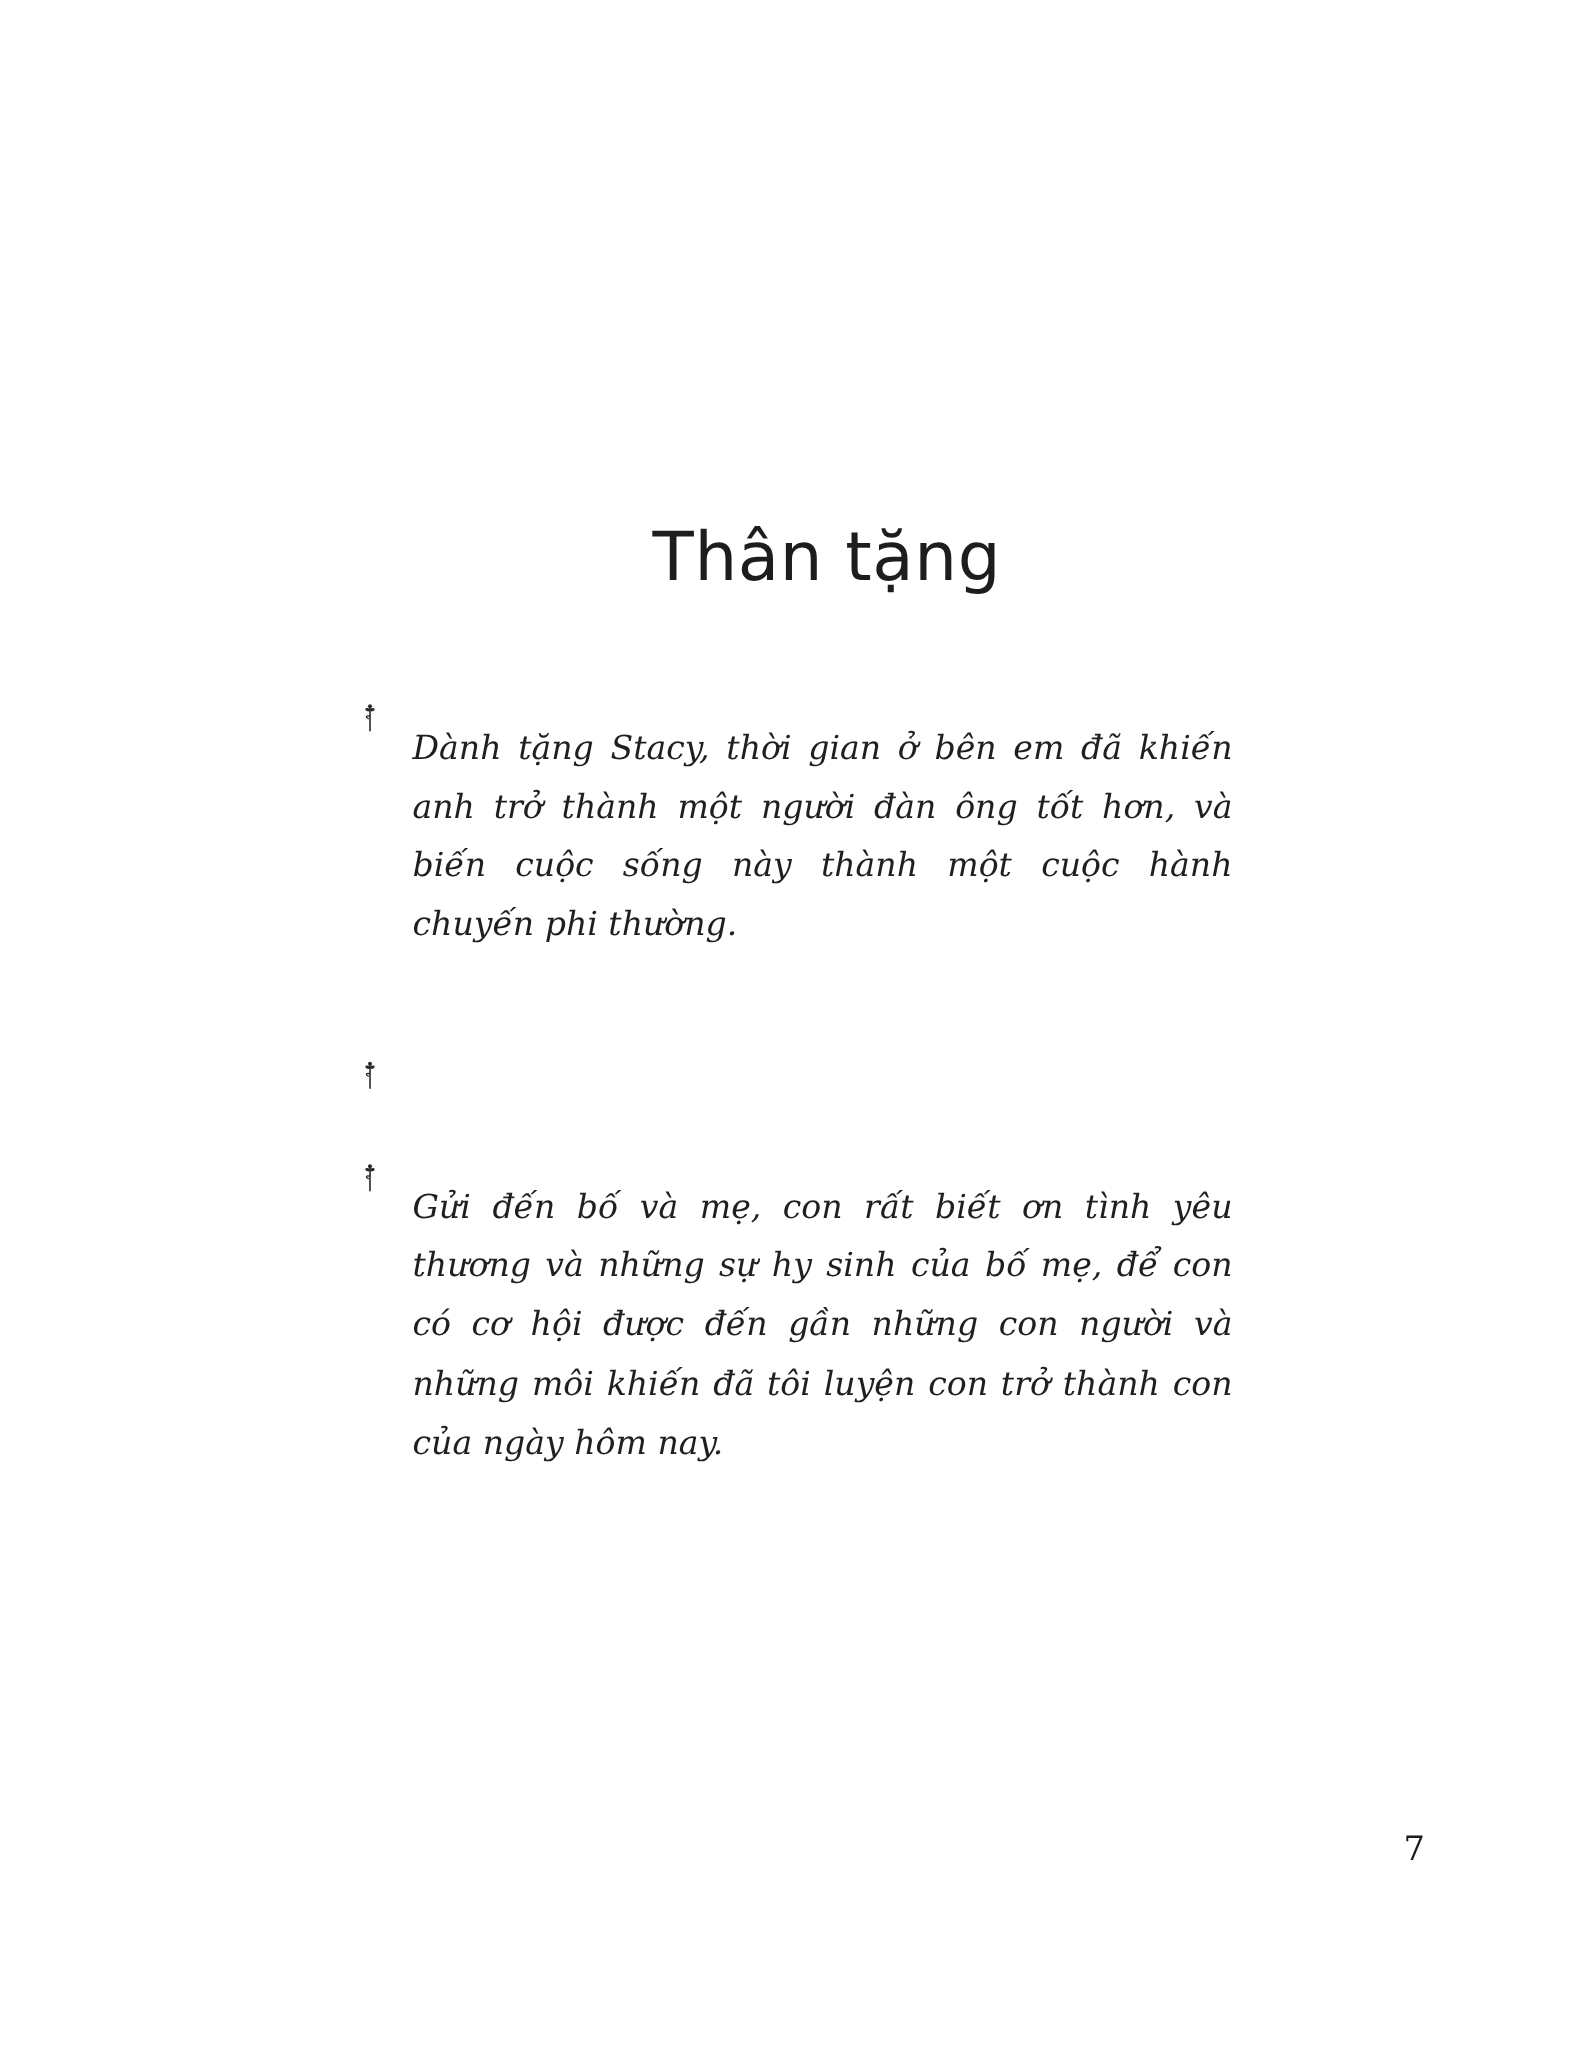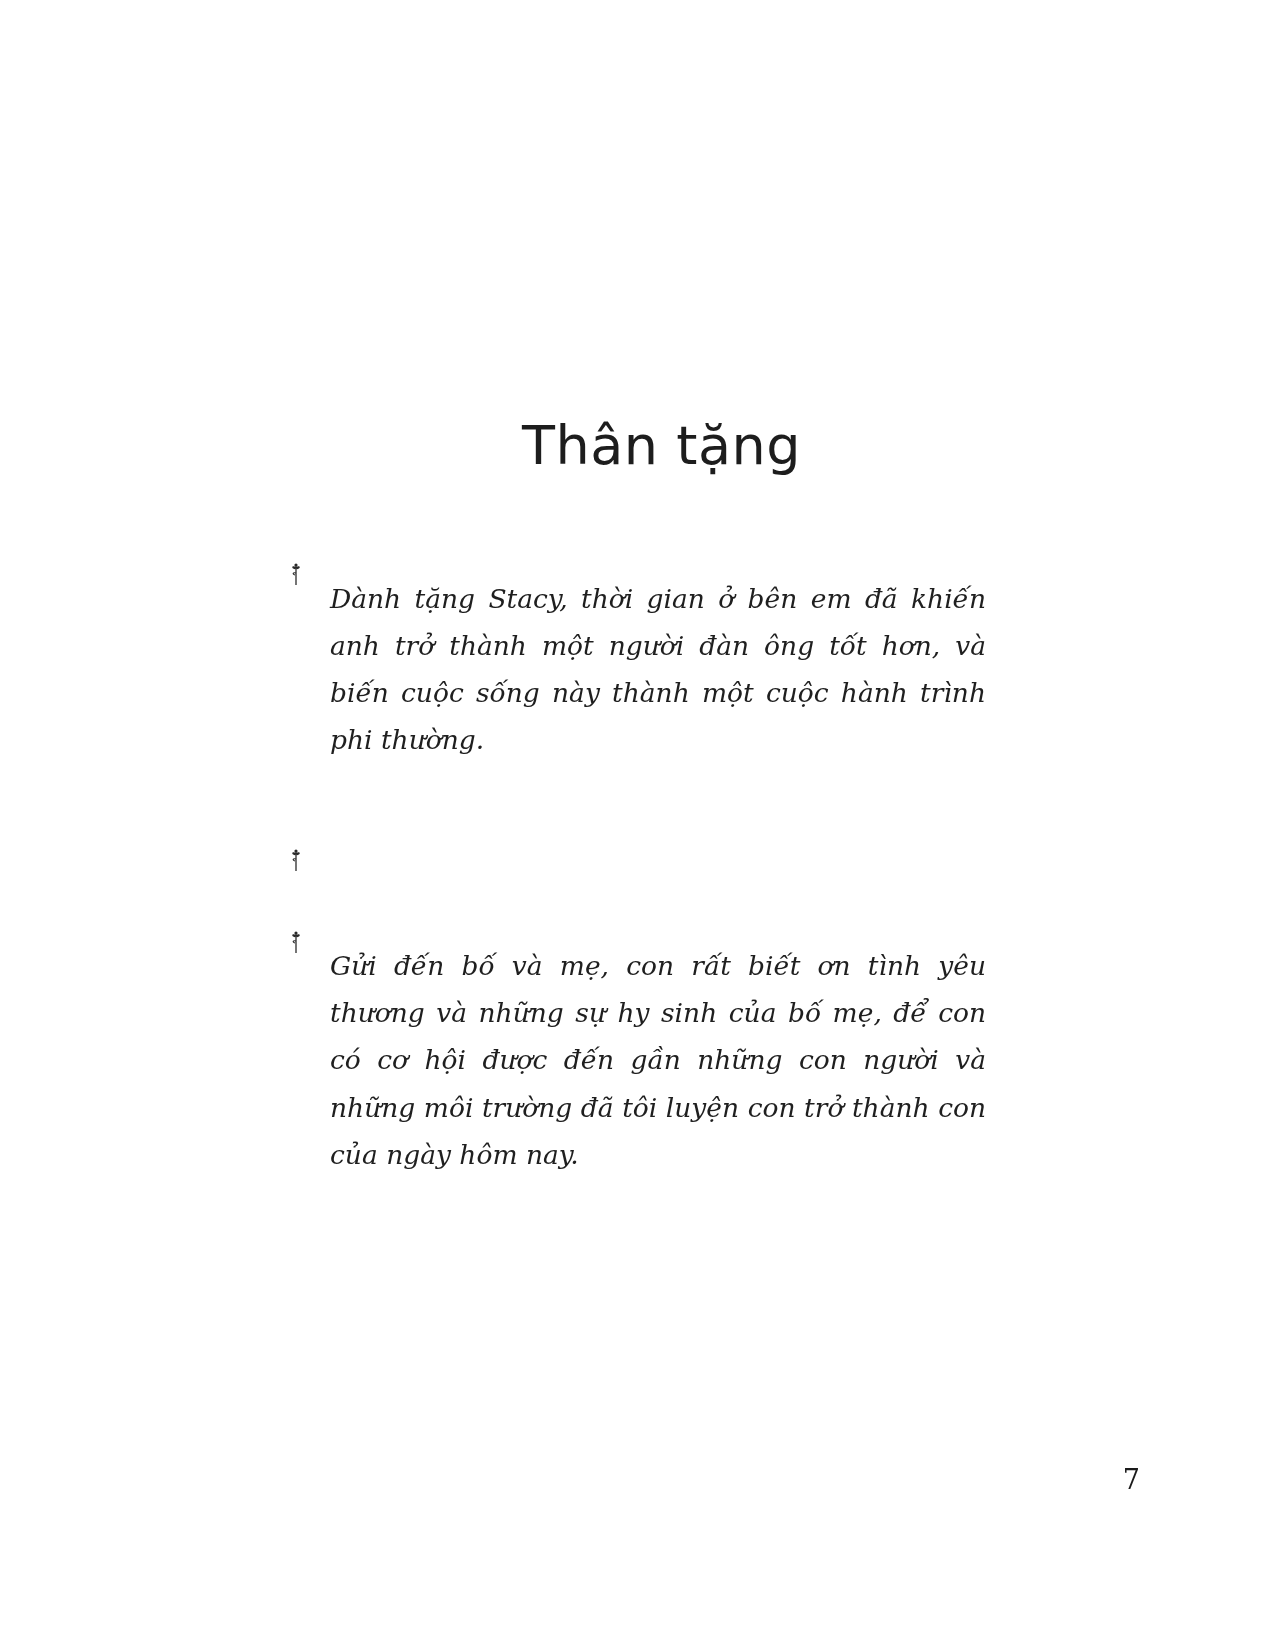--- a/index.html
+++ b/index.html
@@ -95,21 +95,21 @@
     <div class="dedication-item">
       <span class="item-bullet">
         <svg width="20" height="24" viewBox="0 0 20 24" aria-hidden="true">
           <path d="M10 23 C10 16 10 10 10 4" stroke="#2a2a2a" stroke-width="1.3" fill="none"></path>
           <path d="M10 5 C6 3 5 6 8 7 C10 7.6 10 6 10 5 Z" fill="#2a2a2a"></path>
           <path d="M10 5 C14 3 15 6 12 7 C10 7.6 10 6 10 5 Z" fill="#2a2a2a"></path>
           <path d="M10 11 C7 10 6 12 9 13" stroke="#2a2a2a" stroke-width="1.1" fill="none"></path>
           <circle cx="10" cy="3" r="1.6" fill="#2a2a2a"></circle>
         </svg>
       </span>
-      <p class="item-text">Dành tặng Stacy, thời gian ở bên em đã khiến anh trở thành một người đàn ông tốt hơn, và biến cuộc sống này thành một cuộc hành trình phi thường.</p>
+      <p class="item-text">Dành tặng Stacy, thời gian ở bên em đã khiến anh trở thành một người đàn ông tốt hơn, và biến cuộc sống này thành một cuộc hành chuyến phi thường.</p>
     </div>
 
     <div class="dedication-item">
       <span class="item-bullet">
         <svg width="20" height="24" viewBox="0 0 20 24" aria-hidden="true">
           <path d="M10 23 C10 16 10 10 10 4" stroke="#2a2a2a" stroke-width="1.3" fill="none"></path>
           <path d="M10 5 C6 3 5 6 8 7 C10 7.6 10 6 10 5 Z" fill="#2a2a2a"></path>
           <path d="M10 5 C14 3 15 6 12 7 C10 7.6 10 6 10 5 Z" fill="#2a2a2a"></path>
           <path d="M10 11 C7 10 6 12 9 13" stroke="#2a2a2a" stroke-width="1.1" fill="none"></path>
           <circle cx="10" cy="3" r="1.6" fill="#2a2a2a"></circle>
@@ -120,20 +120,20 @@
     <div class="dedication-item">
       <span class="item-bullet">
         <svg width="20" height="24" viewBox="0 0 20 24" aria-hidden="true">
           <path d="M10 23 C10 16 10 10 10 4" stroke="#2a2a2a" stroke-width="1.3" fill="none"></path>
           <path d="M10 5 C6 3 5 6 8 7 C10 7.6 10 6 10 5 Z" fill="#2a2a2a"></path>
           <path d="M10 5 C14 3 15 6 12 7 C10 7.6 10 6 10 5 Z" fill="#2a2a2a"></path>
           <path d="M10 11 C7 10 6 12 9 13" stroke="#2a2a2a" stroke-width="1.1" fill="none"></path>
           <circle cx="10" cy="3" r="1.6" fill="#2a2a2a"></circle>
         </svg>
       </span>
-      <p class="item-text">Gửi đến bố và mẹ, con rất biết ơn tình yêu thương và những sự hy sinh của bố mẹ, để con có cơ hội được đến gần những con người và những môi trường đã tôi luyện con trở thành con của ngày hôm nay.</p>
+      <p class="item-text">Gửi đến bố và mẹ, con rất biết ơn tình yêu thương và những sự hy sinh của bố mẹ, để con có cơ hội được đến gần những con người và những môi khiến đã tôi luyện con trở thành con của ngày hôm nay.</p>
     </div>
 
   </div>
 
   <div class="page-number">7</div>
 
 </div>
 
 </body></html>

